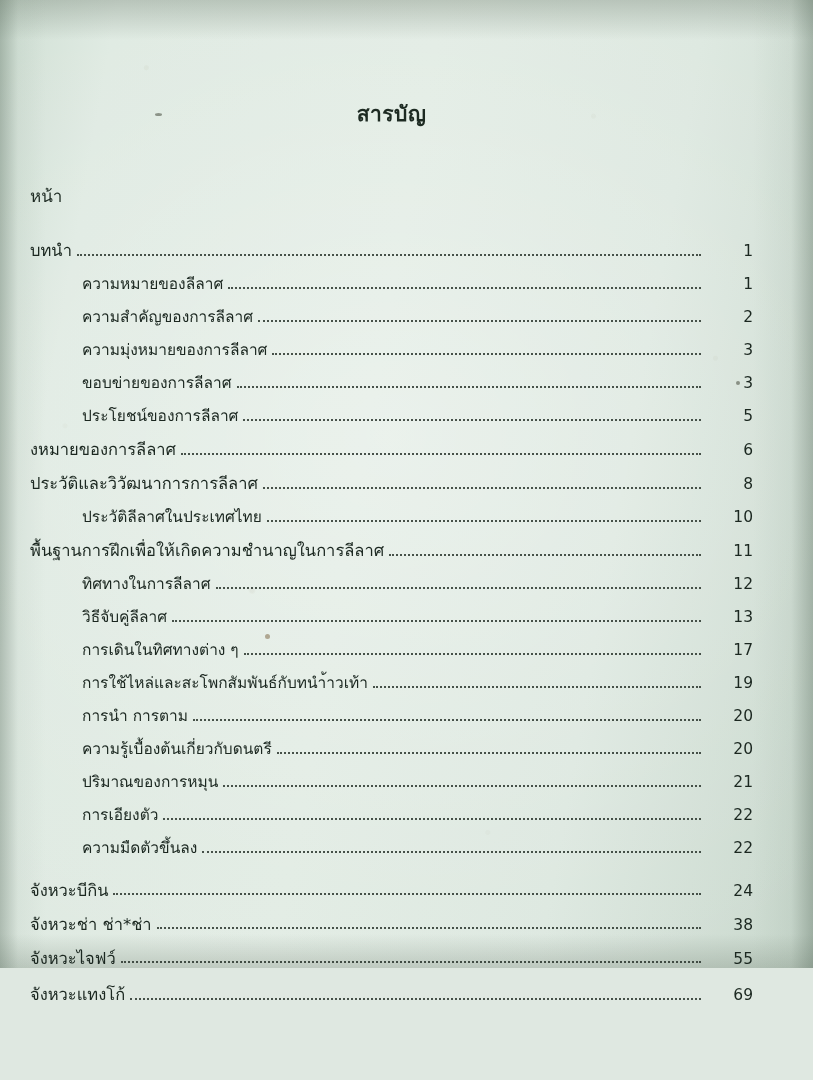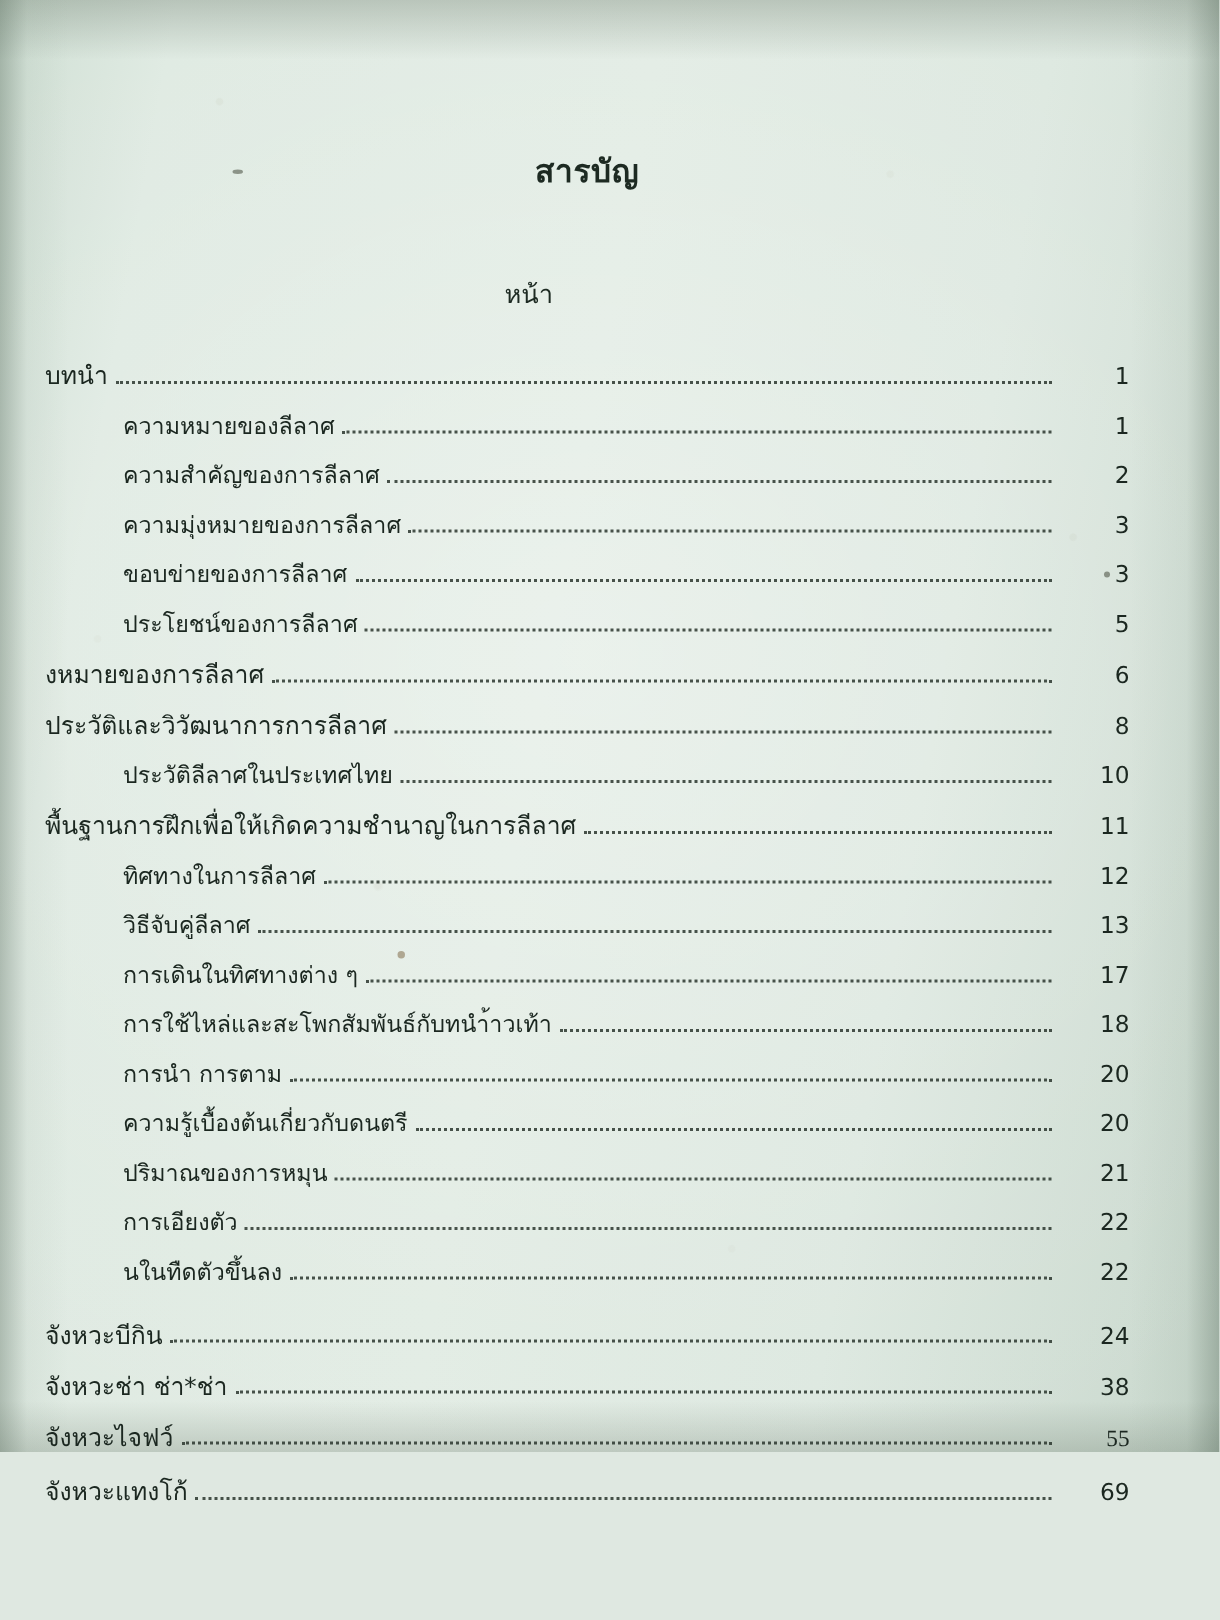--- a/index.html
+++ b/index.html
@@ -62,21 +62,21 @@
     text-align: center;
     font-size: 21px;
     color: #1d2a22;
     letter-spacing: 0.5px;
     margin: 0;
     padding-top: 97px;
     font-weight: 600;
   }
 
   .page-col-header {
-    text-align: center;
+    text-align: left;
     font-size: 17px;
     color: #1d2a22;
     padding-top: 52px;
     padding-right: 78px;
     font-weight: 500;
   }
 
   .toc {
     margin-top: 34px;
   }
@@ -214,21 +214,21 @@
 
       <div class="toc-row indent">
         <span class="toc-label">การเดินในทิศทางต่าง ๆ</span>
         <span class="toc-leader"></span>
         <span class="toc-page">17</span>
       </div>
 
       <div class="toc-row indent">
         <span class="toc-label">การใช้ไหล่และสะโพกสัมพันธ์กับทนำ้าวเท้า</span>
         <span class="toc-leader"></span>
-        <span class="toc-page">18</span>
+        <span class="toc-page">19</span>
       </div>
 
       <div class="toc-row indent">
         <span class="toc-label">การนำ การตาม</span>
         <span class="toc-leader"></span>
         <span class="toc-page">20</span>
       </div>
 
       <div class="toc-row indent">
         <span class="toc-label">ความรู้เบื้องต้นเกี่ยวกับดนตรี</span>
@@ -242,38 +242,38 @@
         <span class="toc-page">21</span>
       </div>
 
       <div class="toc-row indent">
         <span class="toc-label">การเอียงตัว</span>
         <span class="toc-leader"></span>
         <span class="toc-page">22</span>
       </div>
 
       <div class="toc-row indent">
-        <span class="toc-label">นในทืดตัวขึ้นลง</span>
+        <span class="toc-label">ความมืดตัวขึ้นลง</span>
         <span class="toc-leader"></span>
         <span class="toc-page">22</span>
       </div>
 
       <div class="toc-row" style="margin-top:26px;">
         <span class="toc-label">จังหวะบีกิน</span>
         <span class="toc-leader"></span>
         <span class="toc-page">24</span>
       </div>
 
       <div class="toc-row" style="">
         <span class="toc-label">จังหวะช่า ช่า*ช่า</span>
         <span class="toc-leader"></span>
         <span class="toc-page">38</span>
       </div>
 
-      <div class="toc-row" style="margin-bottom:20px;font-family:Liberation Serif, serif;">
+      <div class="toc-row" style="margin-bottom:20px;">
         <span class="toc-label">จังหวะไจฟว์</span>
         <span class="toc-leader"></span>
         <span class="toc-page">55</span>
       </div>
 
       <div class="toc-row">
         <span class="toc-label">จังหวะแทงโก้</span>
         <span class="toc-leader"></span>
         <span class="toc-page">69</span>
       </div>

